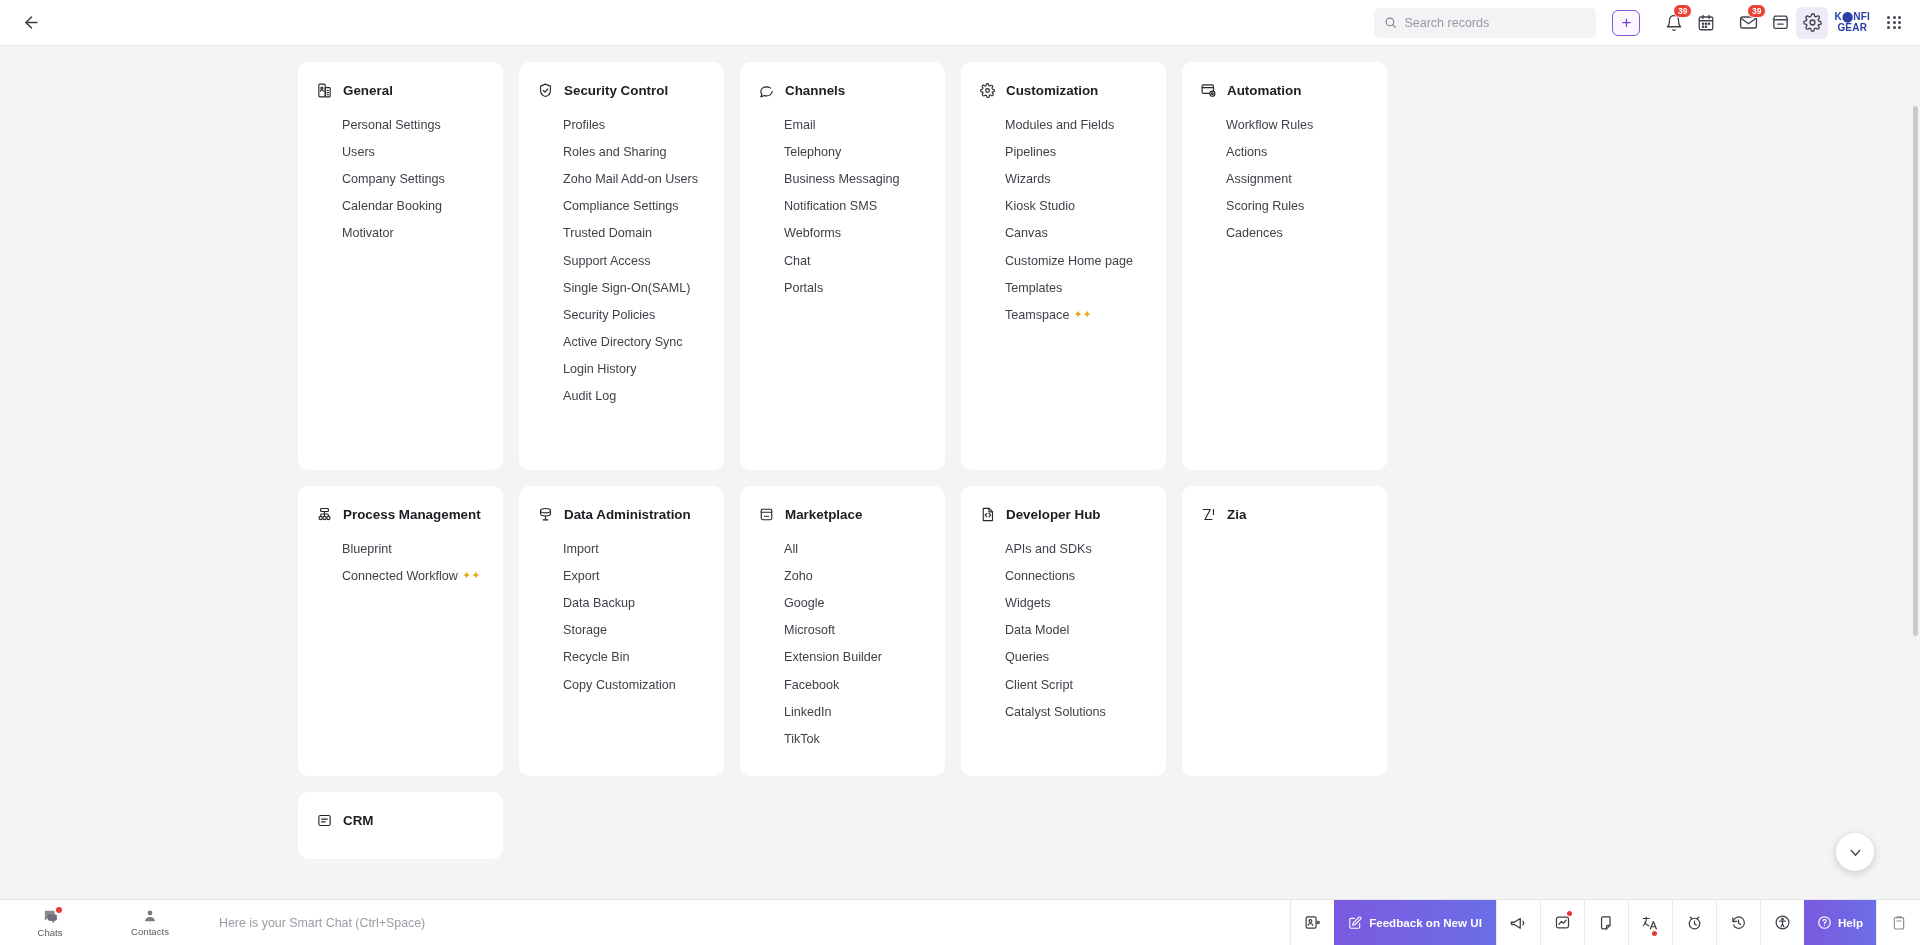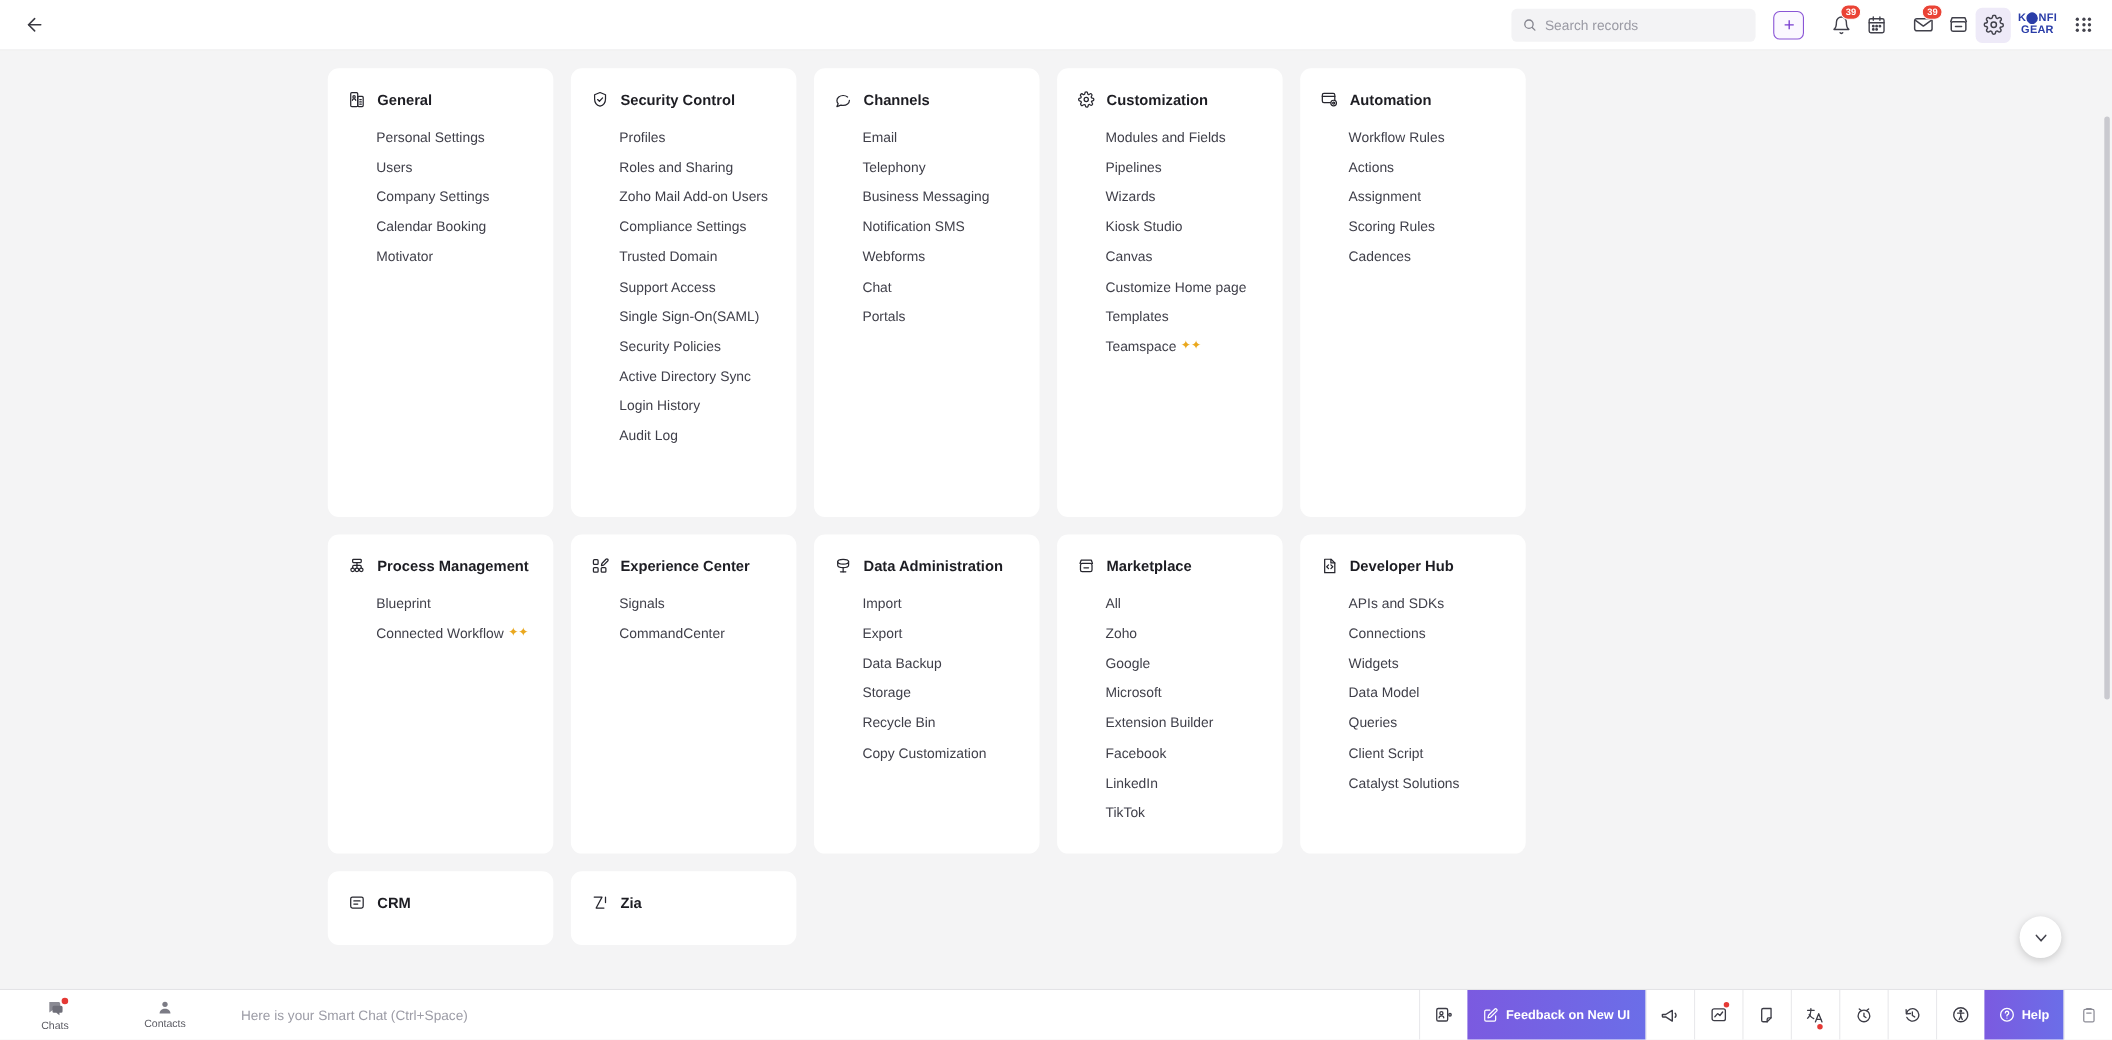--- a/index.html
+++ b/index.html
@@ -467,41 +467,20 @@
           <a href="#">
             <span>Connected Workflow</span>
             <span class="sparkle">✦✦</span>
           </a>
         </div>
       </div>
       <div class="card r2">
         <div class="card-head">
           <span class="card-icon">
             <svg width="17" height="17" viewBox="0 0 24 24" fill="none" stroke="#26262e" stroke-width="1.6" stroke-linecap="round" stroke-linejoin="round">
-              <rect x="3.5" y="4" width="6" height="6" rx="1.3"></rect>
-              <rect x="3.5" y="14" width="6" height="6" rx="1.3"></rect>
-              <rect x="13.5" y="14" width="6" height="6" rx="1.3"></rect>
-              <path d="M19.6 3.4a1.6 1.6 0 0 1 2.3 2.3L16.6 11l-2.8.6.6-2.8z"></path>
-            </svg>
-          </span>
-          <span class="t">Experience Center</span>
-        </div>
-        <div class="links">
-          <a href="#">
-            <span>Signals</span>
-          </a>
-          <a href="#">
-            <span>CommandCenter</span>
-          </a>
-        </div>
-      </div>
-      <div class="card r2">
-        <div class="card-head">
-          <span class="card-icon">
-            <svg width="17" height="17" viewBox="0 0 24 24" fill="none" stroke="#26262e" stroke-width="1.6" stroke-linecap="round" stroke-linejoin="round">
               <ellipse cx="12" cy="6.6" rx="7" ry="3.1"></ellipse>
               <path d="M5 6.6v4.4c0 1.7 3.1 3.1 7 3.1s7-1.4 7-3.1V6.6"></path>
               <path d="M12 14.1v5.4"></path>
               <path d="M8.6 19.5h6.8"></path>
             </svg>
           </span>
           <span class="t">Data Administration</span>
         </div>
         <div class="links">
           <a href="#">
@@ -595,37 +574,37 @@
           </a>
           <a href="#">
             <span>Catalyst Solutions</span>
           </a>
         </div>
       </div>
       <div class="card r3">
         <div class="card-head">
           <span class="card-icon">
             <svg width="17" height="17" viewBox="0 0 24 24" fill="none" stroke="#26262e" stroke-width="1.6" stroke-linecap="round" stroke-linejoin="round">
+              <path d="M4.5 5h10L7 19h10"></path>
+              <path d="M19 5v7"></path>
+            </svg>
+          </span>
+          <span class="t">Zia</span>
+        </div>
+        <div class="links"></div>
+      </div>
+      <div class="card r3">
+        <div class="card-head">
+          <span class="card-icon">
+            <svg width="17" height="17" viewBox="0 0 24 24" fill="none" stroke="#26262e" stroke-width="1.6" stroke-linecap="round" stroke-linejoin="round">
               <rect x="4" y="5" width="16" height="14" rx="2.2"></rect>
               <path d="M8 10h8M8 14h5"></path>
             </svg>
           </span>
           <span class="t">CRM</span>
-        </div>
-        <div class="links"></div>
-      </div>
-      <div class="card r3">
-        <div class="card-head">
-          <span class="card-icon">
-            <svg width="17" height="17" viewBox="0 0 24 24" fill="none" stroke="#26262e" stroke-width="1.6" stroke-linecap="round" stroke-linejoin="round">
-              <path d="M4.5 5h10L7 19h10"></path>
-              <path d="M19 5v7"></path>
-            </svg>
-          </span>
-          <span class="t">Zia</span>
         </div>
         <div class="links"></div>
       </div>
     </div>
 
   <div class="scrollbar"></div>
 
   <div class="fab">
     <svg width="17" height="17" viewBox="0 0 24 24" fill="none" stroke="currentColor" stroke-width="2" stroke-linecap="round" stroke-linejoin="round">
       <polyline points="6 9 12 16 18 9"></polyline>

